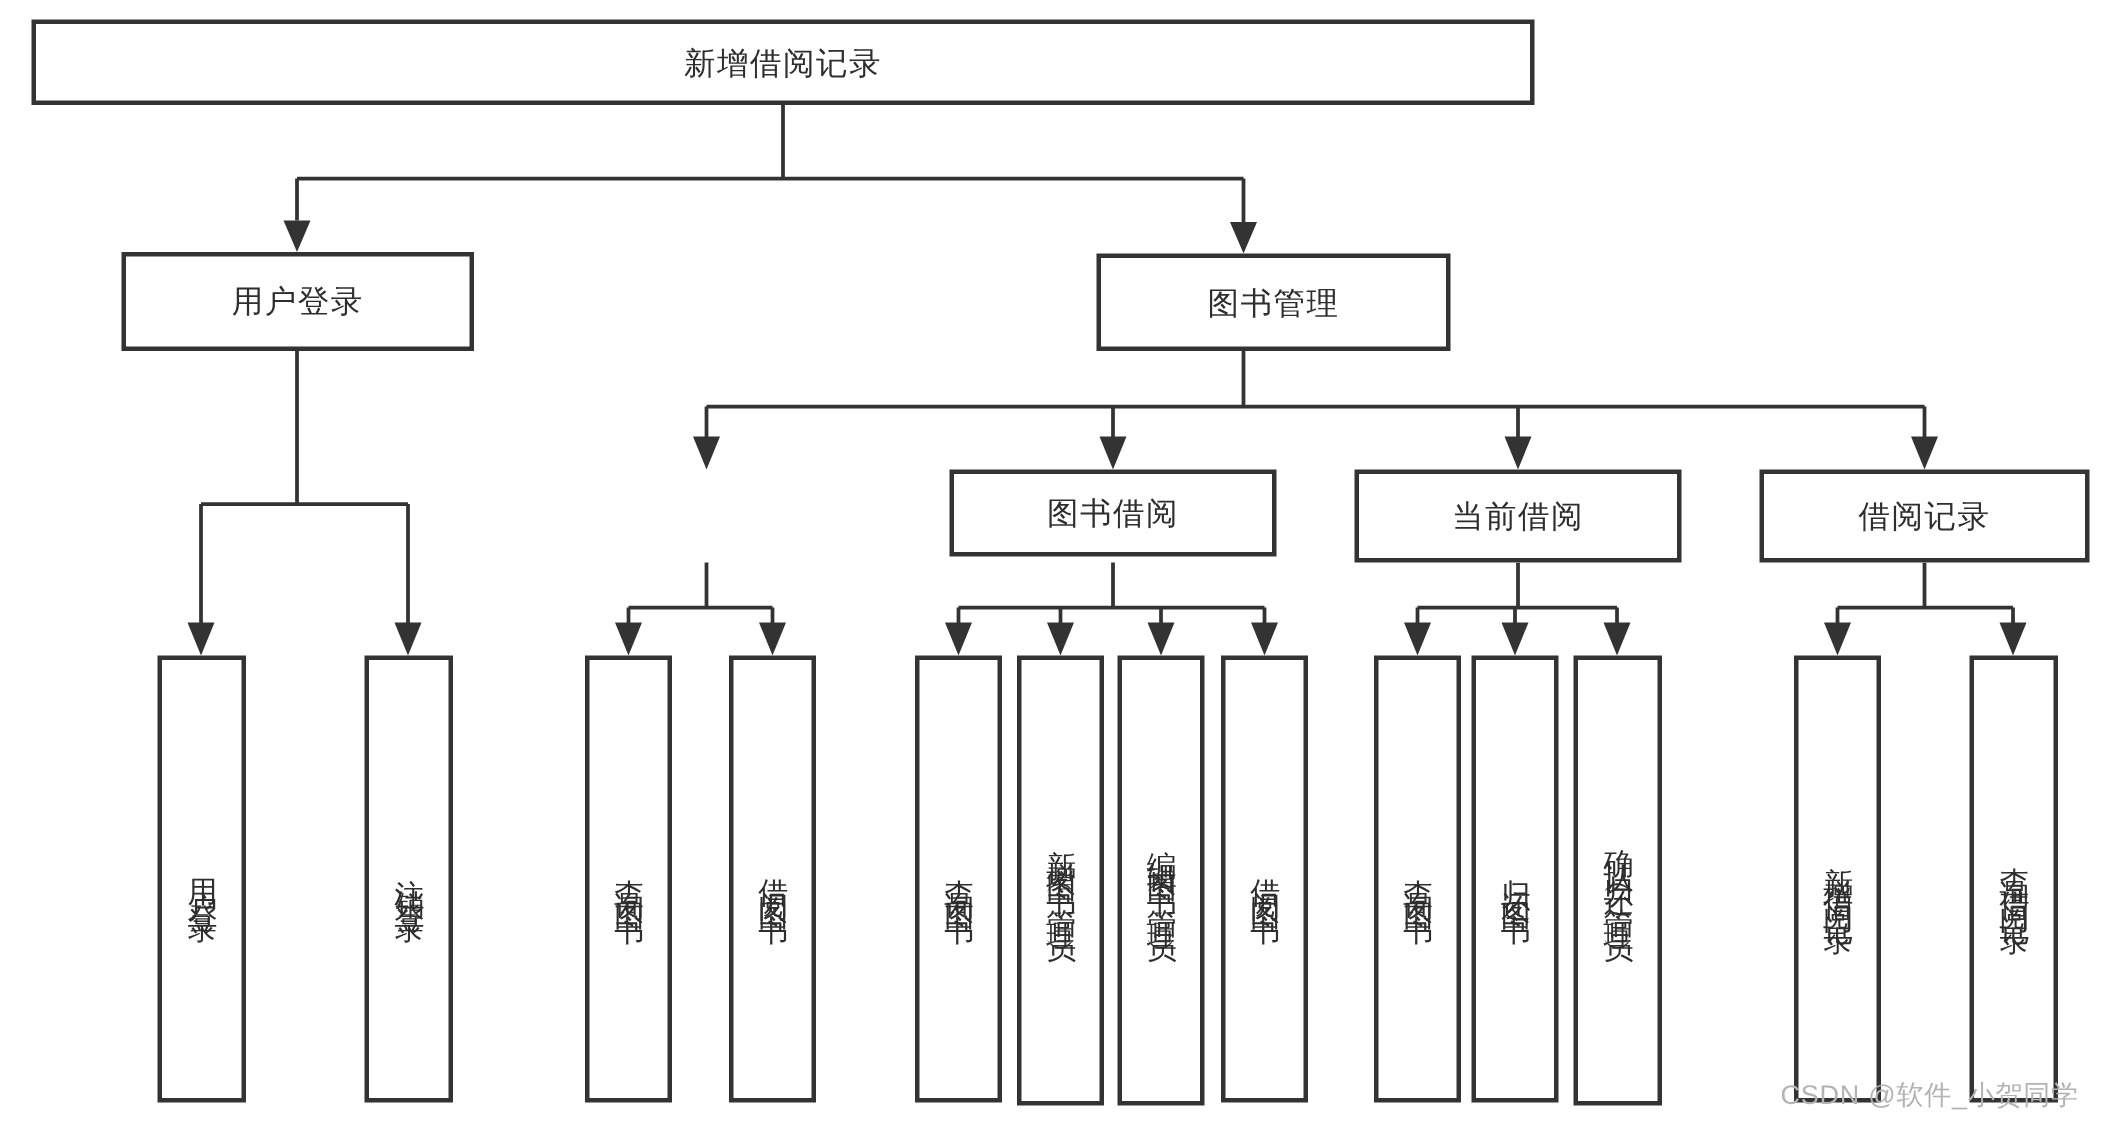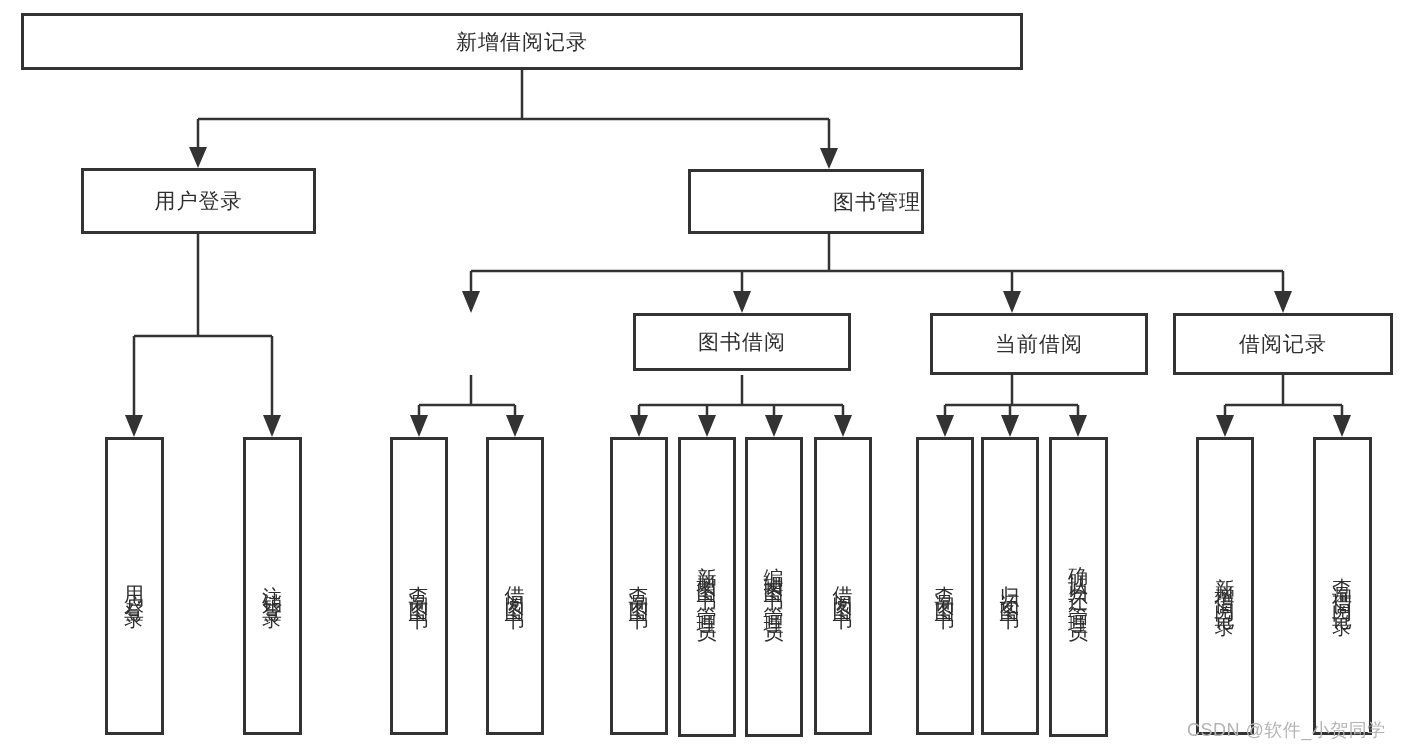--- a/index.html
+++ b/index.html
@@ -110,28 +110,28 @@
     </g>
   </svg>
 
   <div class="node" style="left:21px; top:13px; width:1002px; height:57px;">
     <span class="hlabel">新增借阅记录</span>
   </div>
 
   <div class="node" style="left:81px; top:168px; width:235px; height:66px;">
     <span class="hlabel">用户登录</span>
   </div>
-  <div class="node" style="left:688px; top:169px; width:236px; height:65px;justify-content:flex-end;">
+  <div class="node" style="left:731px; top:169px; width:236px; height:65px;">
     <span class="hlabel">图书管理</span>
   </div>
 
   <div class="node" style="left:633px; top:313px; width:218px; height:58px;">
     <span class="hlabel">图书借阅</span>
   </div>
-  <div class="node" style="left:930px; top:313px; width:218px; height:62px;">
+  <div class="node" style="left:903px; top:313px; width:218px; height:62px;">
     <span class="hlabel">当前借阅</span>
   </div>
   <div class="node" style="left:1173px; top:313px; width:220px; height:62px;">
     <span class="hlabel">借阅记录</span>
   </div>
 
   <div class="node leaf" style="left:105px; top:437px; width:59px; height:298px;">
     <span class="vlabel">用户登录</span>
   </div>
   <div class="node leaf" style="left:243px; top:437px; width:59px; height:298px;">

